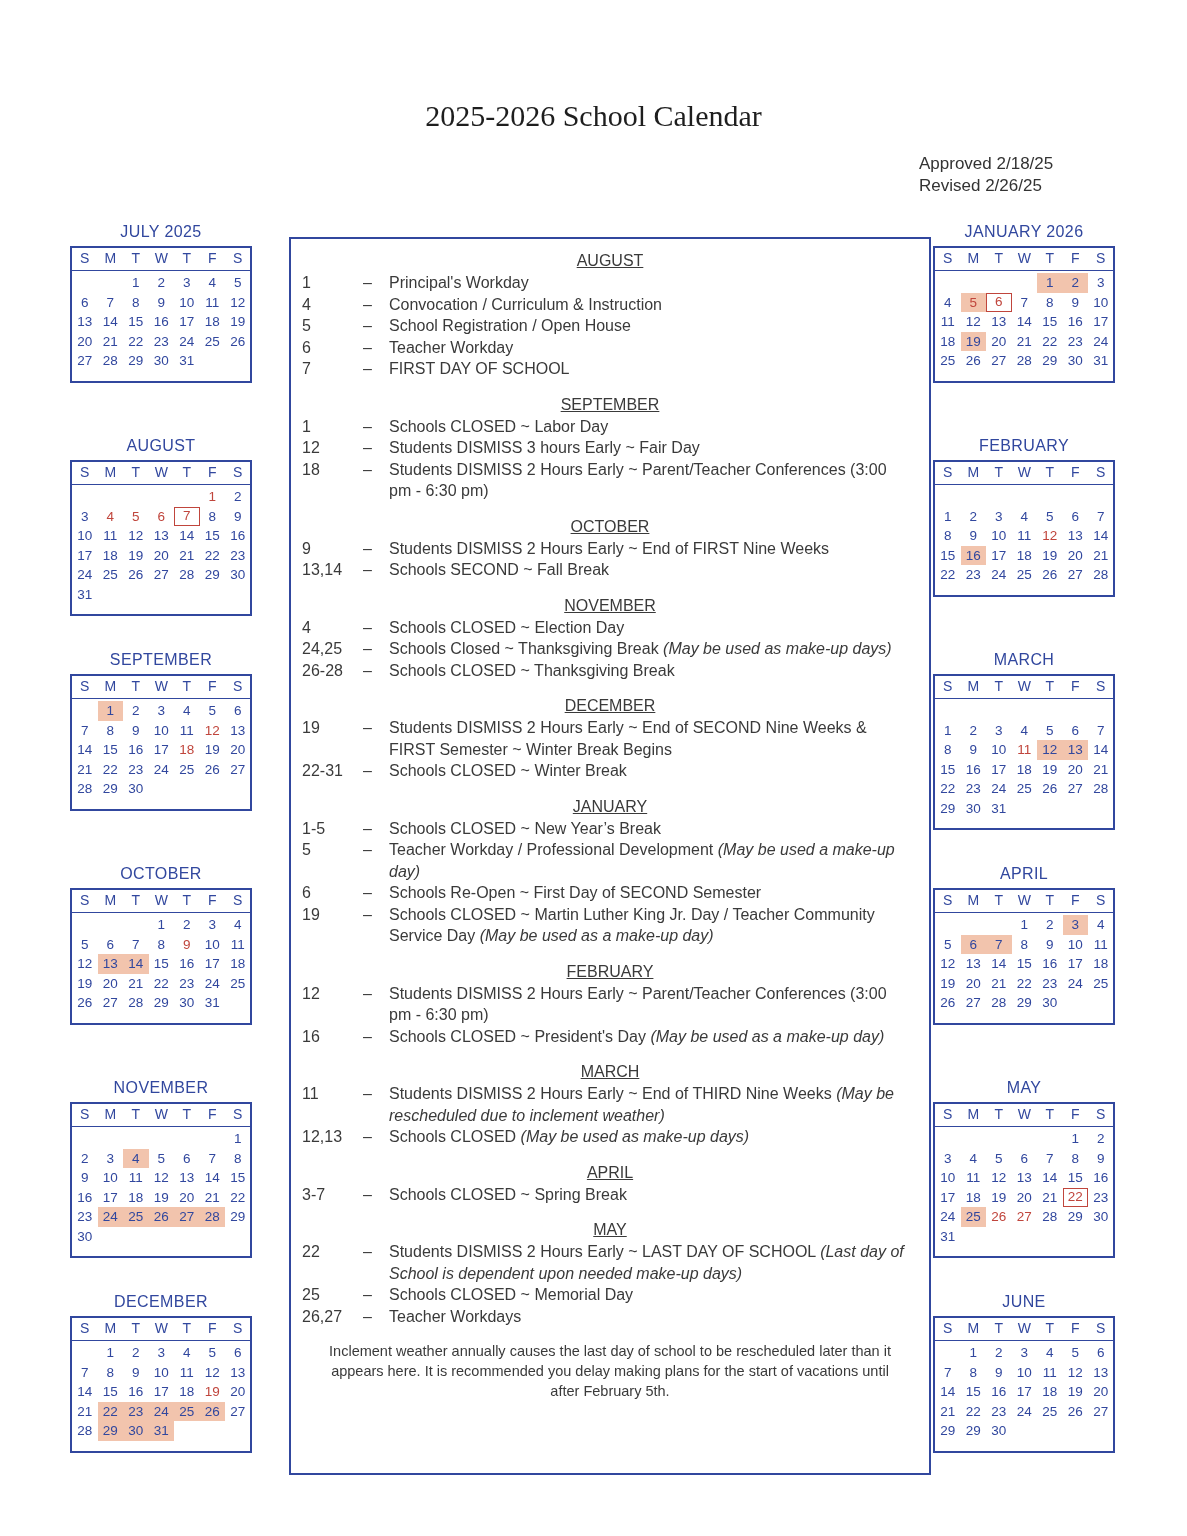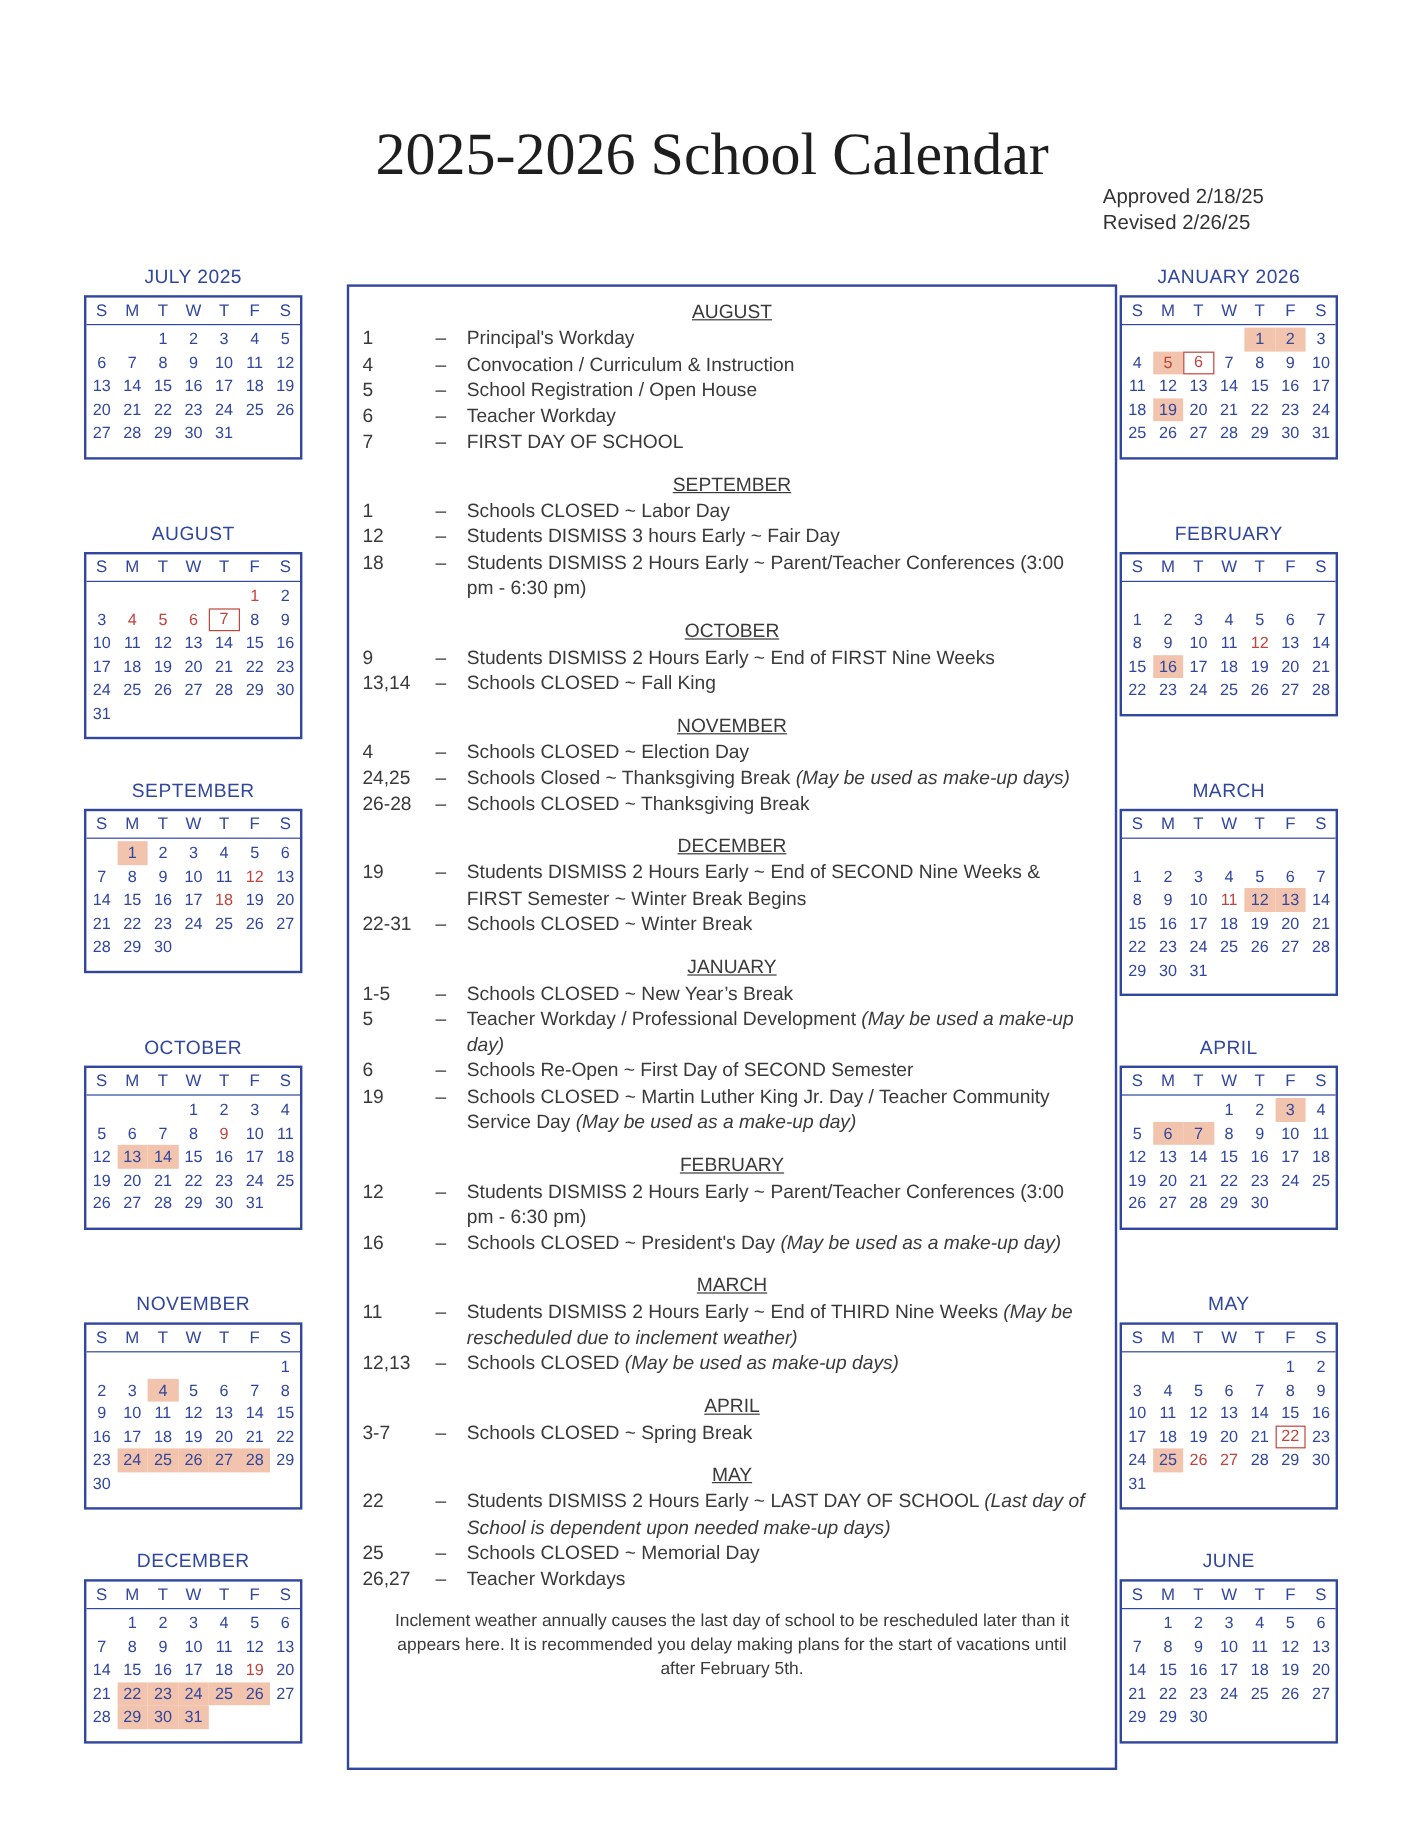--- a/index.html
+++ b/index.html
@@ -5,21 +5,21 @@
   html,body { margin:0; padding:0; background:#ffffff; }
   .page {
     position:relative; width:1187px; height:1536px; background:#ffffff;
     font-family:"Liberation Sans", sans-serif; overflow:hidden;
   }
 
   
   .title-block { position:absolute; top:90px; left:0; width:100%; text-align:center;
     font-family:"Liberation Serif", serif; color:#1e1e1e; }
   .title1 { font-size:42px; line-height:52px; }
-  .title2 { font-size:50px; line-height:52px;margin-top:12px; }
+  .title2 { font-size:30px; line-height:52px; }
   .approval { position:absolute; top:153px; left:919px; font-size:17px; line-height:22px; color:#333333; }
 
   
   .cal-col { position:absolute; width:182px; }
   #col-left  { left:70px;  top:218px; }
   #col-right { left:933px; top:218px; }
   .minical { height:210px; }
   .cal-title { text-align:center; color:#31479e; font-size:16px; line-height:20px;
     margin:4px 0 4px; letter-spacing:0.4px; }
   .cal-box { border:2px solid #31479e; background:#fff; padding-bottom:10px; box-sizing:border-box; }
@@ -486,21 +486,21 @@
         <div class="ev-section">
           <div class="ev-month">OCTOBER</div>
           <div class="ev-row">
             <span class="ev-date">9</span>
             <span class="ev-dash">–</span>
             <span class="ev-text"><span>Students DISMISS 2 Hours Early ~ End of FIRST Nine Weeks</span></span>
           </div>
           <div class="ev-row">
             <span class="ev-date">13,14</span>
             <span class="ev-dash">–</span>
-            <span class="ev-text"><span>Schools CLOSED ~ Fall King</span></span>
+            <span class="ev-text"><span>Schools SECOND ~ Fall Break</span></span>
           </div>
         </div>
         <div class="ev-section">
           <div class="ev-month">NOVEMBER</div>
           <div class="ev-row">
             <span class="ev-date">4</span>
             <span class="ev-dash">–</span>
             <span class="ev-text"><span>Schools CLOSED ~ Election Day</span></span>
           </div>
           <div class="ev-row">

